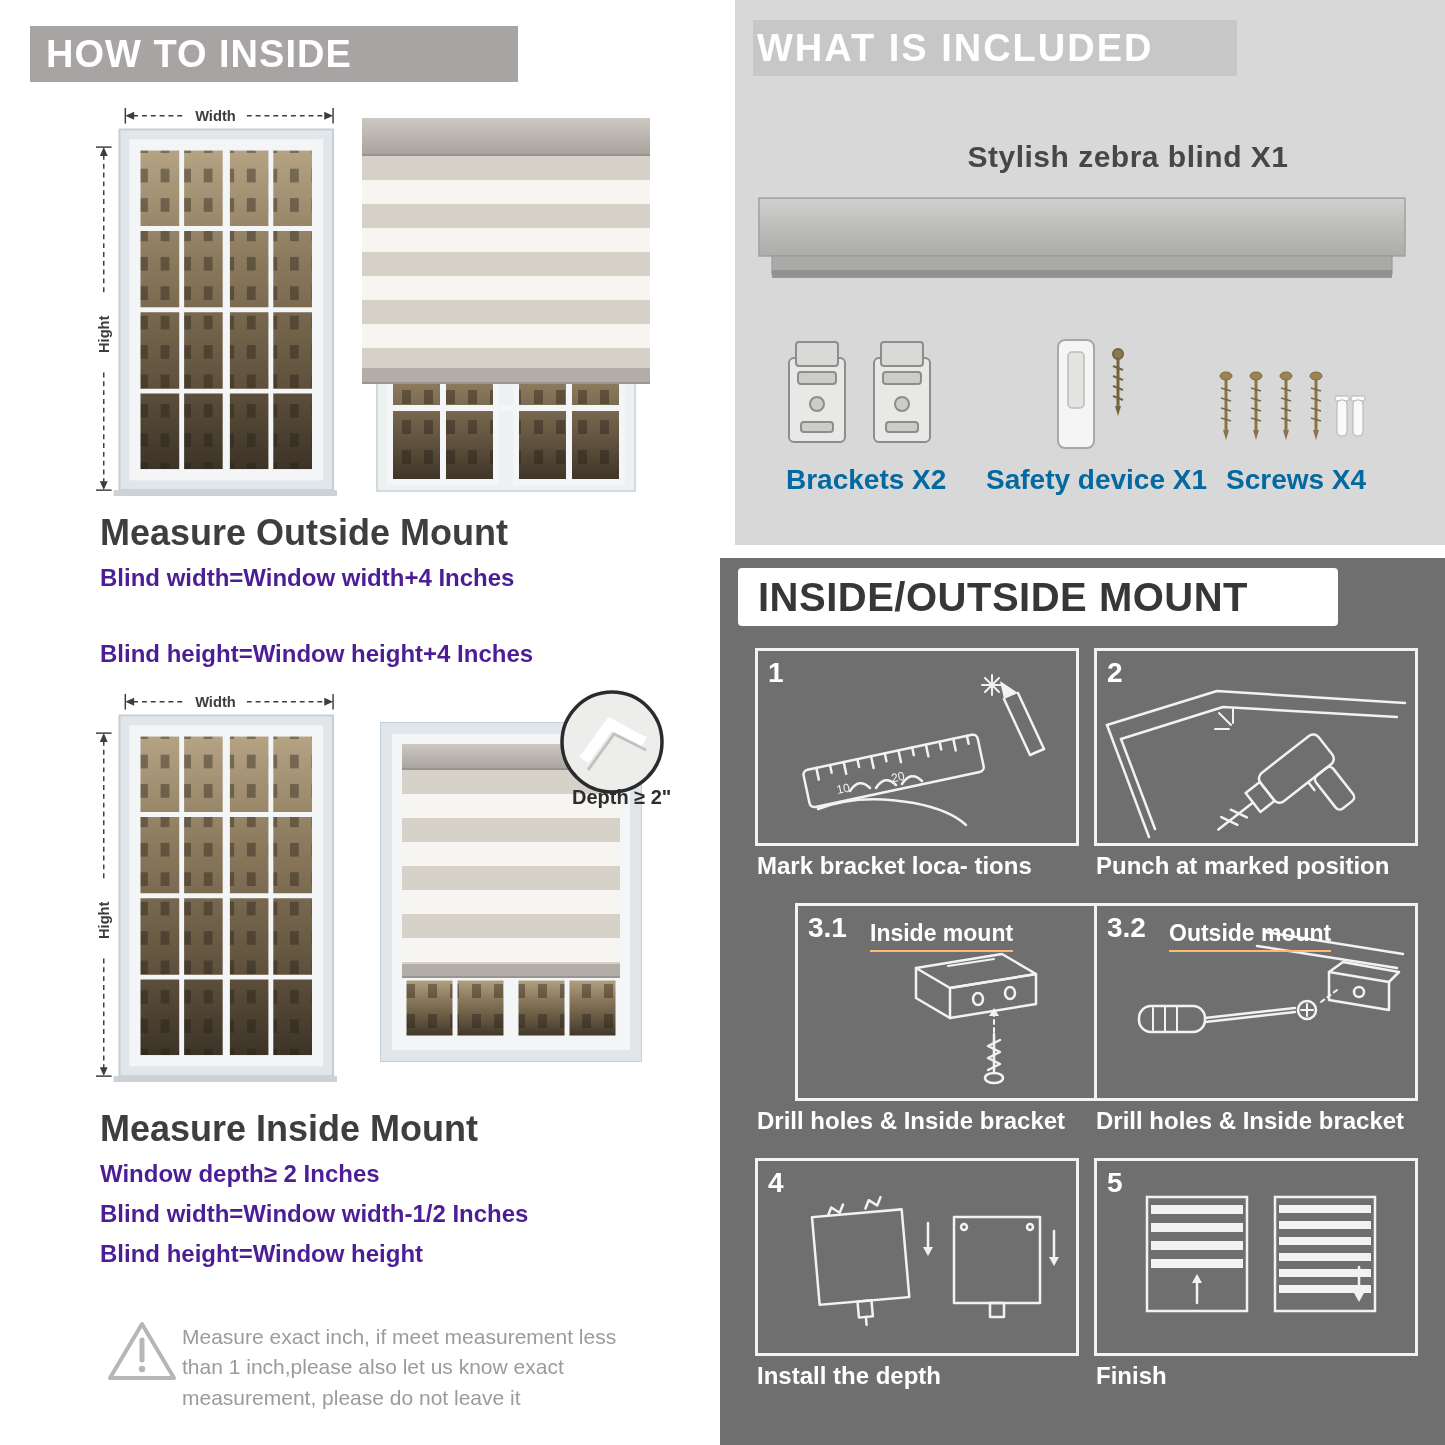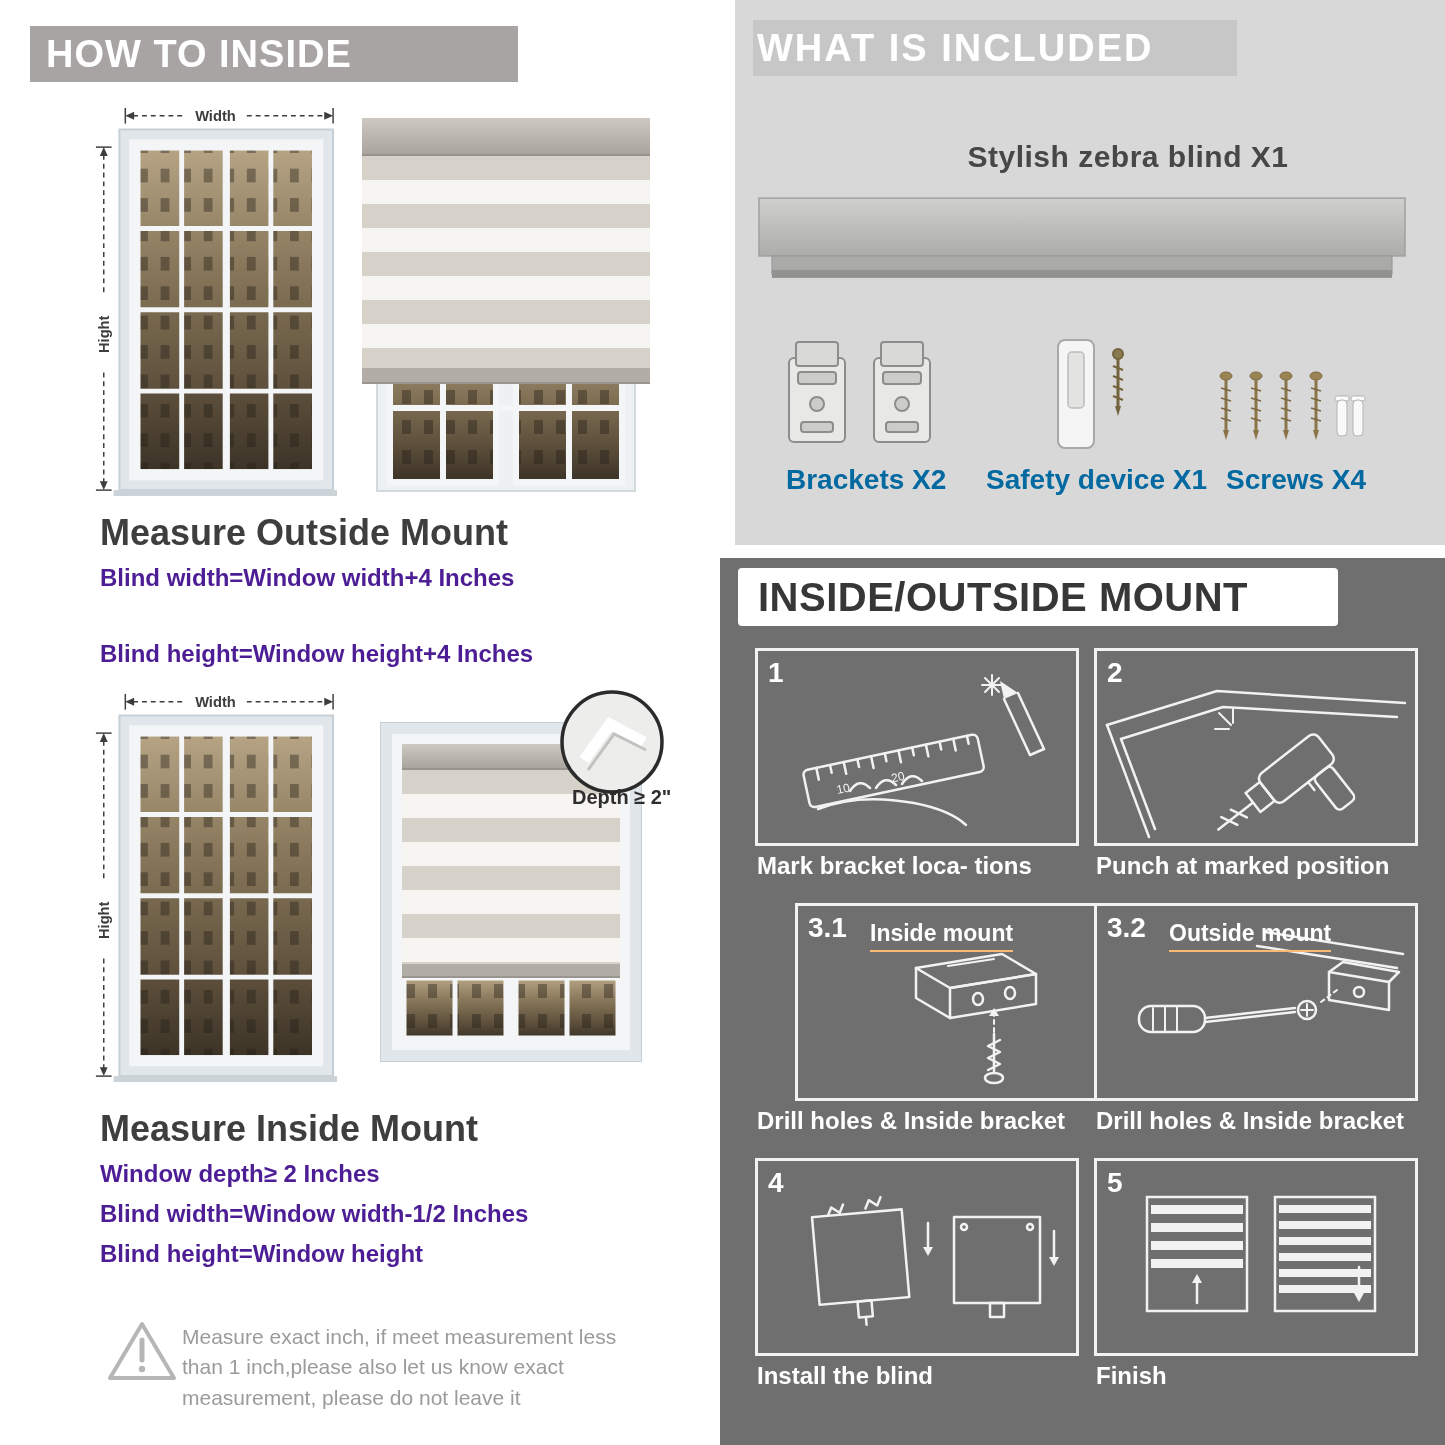--- a/index.html
+++ b/index.html
@@ -439,21 +439,21 @@
       <circle cx="206" cy="66" r="3"></circle>
       <circle cx="272" cy="66" r="3"></circle>
       <rect x="232" y="142" width="14" height="14"></rect>
       <line x1="296" y1="70" x2="296" y2="98"></line>
       <polygon points="296,105 291,96 301,96" fill="#f2f2f2" stroke="none"></polygon>
     </g>
   </svg>
   <span class="tile-num">4</span>
   <span class="tile-title"></span>
 </div>
-<div class="abs caption" style="left:757px;top:1362px;">Install the blind</div>
+<div class="abs caption" style="left:757px;top:1362px;">Install the depth</div>
 
 <div class="abs tile" style="left:1094px;top:1158px;">
   <svg class="tile-art" viewBox="0 0 318 192">
     <g stroke="#f2f2f2" stroke-width="2.5" fill="none">
       <rect x="50" y="36" width="100" height="114"></rect>
       <g fill="#f2f2f2" stroke="none">
         <rect x="54" y="44" width="92" height="9"></rect>
         <rect x="54" y="62" width="92" height="9"></rect>
         <rect x="54" y="80" width="92" height="9"></rect>
         <rect x="54" y="98" width="92" height="9"></rect>

